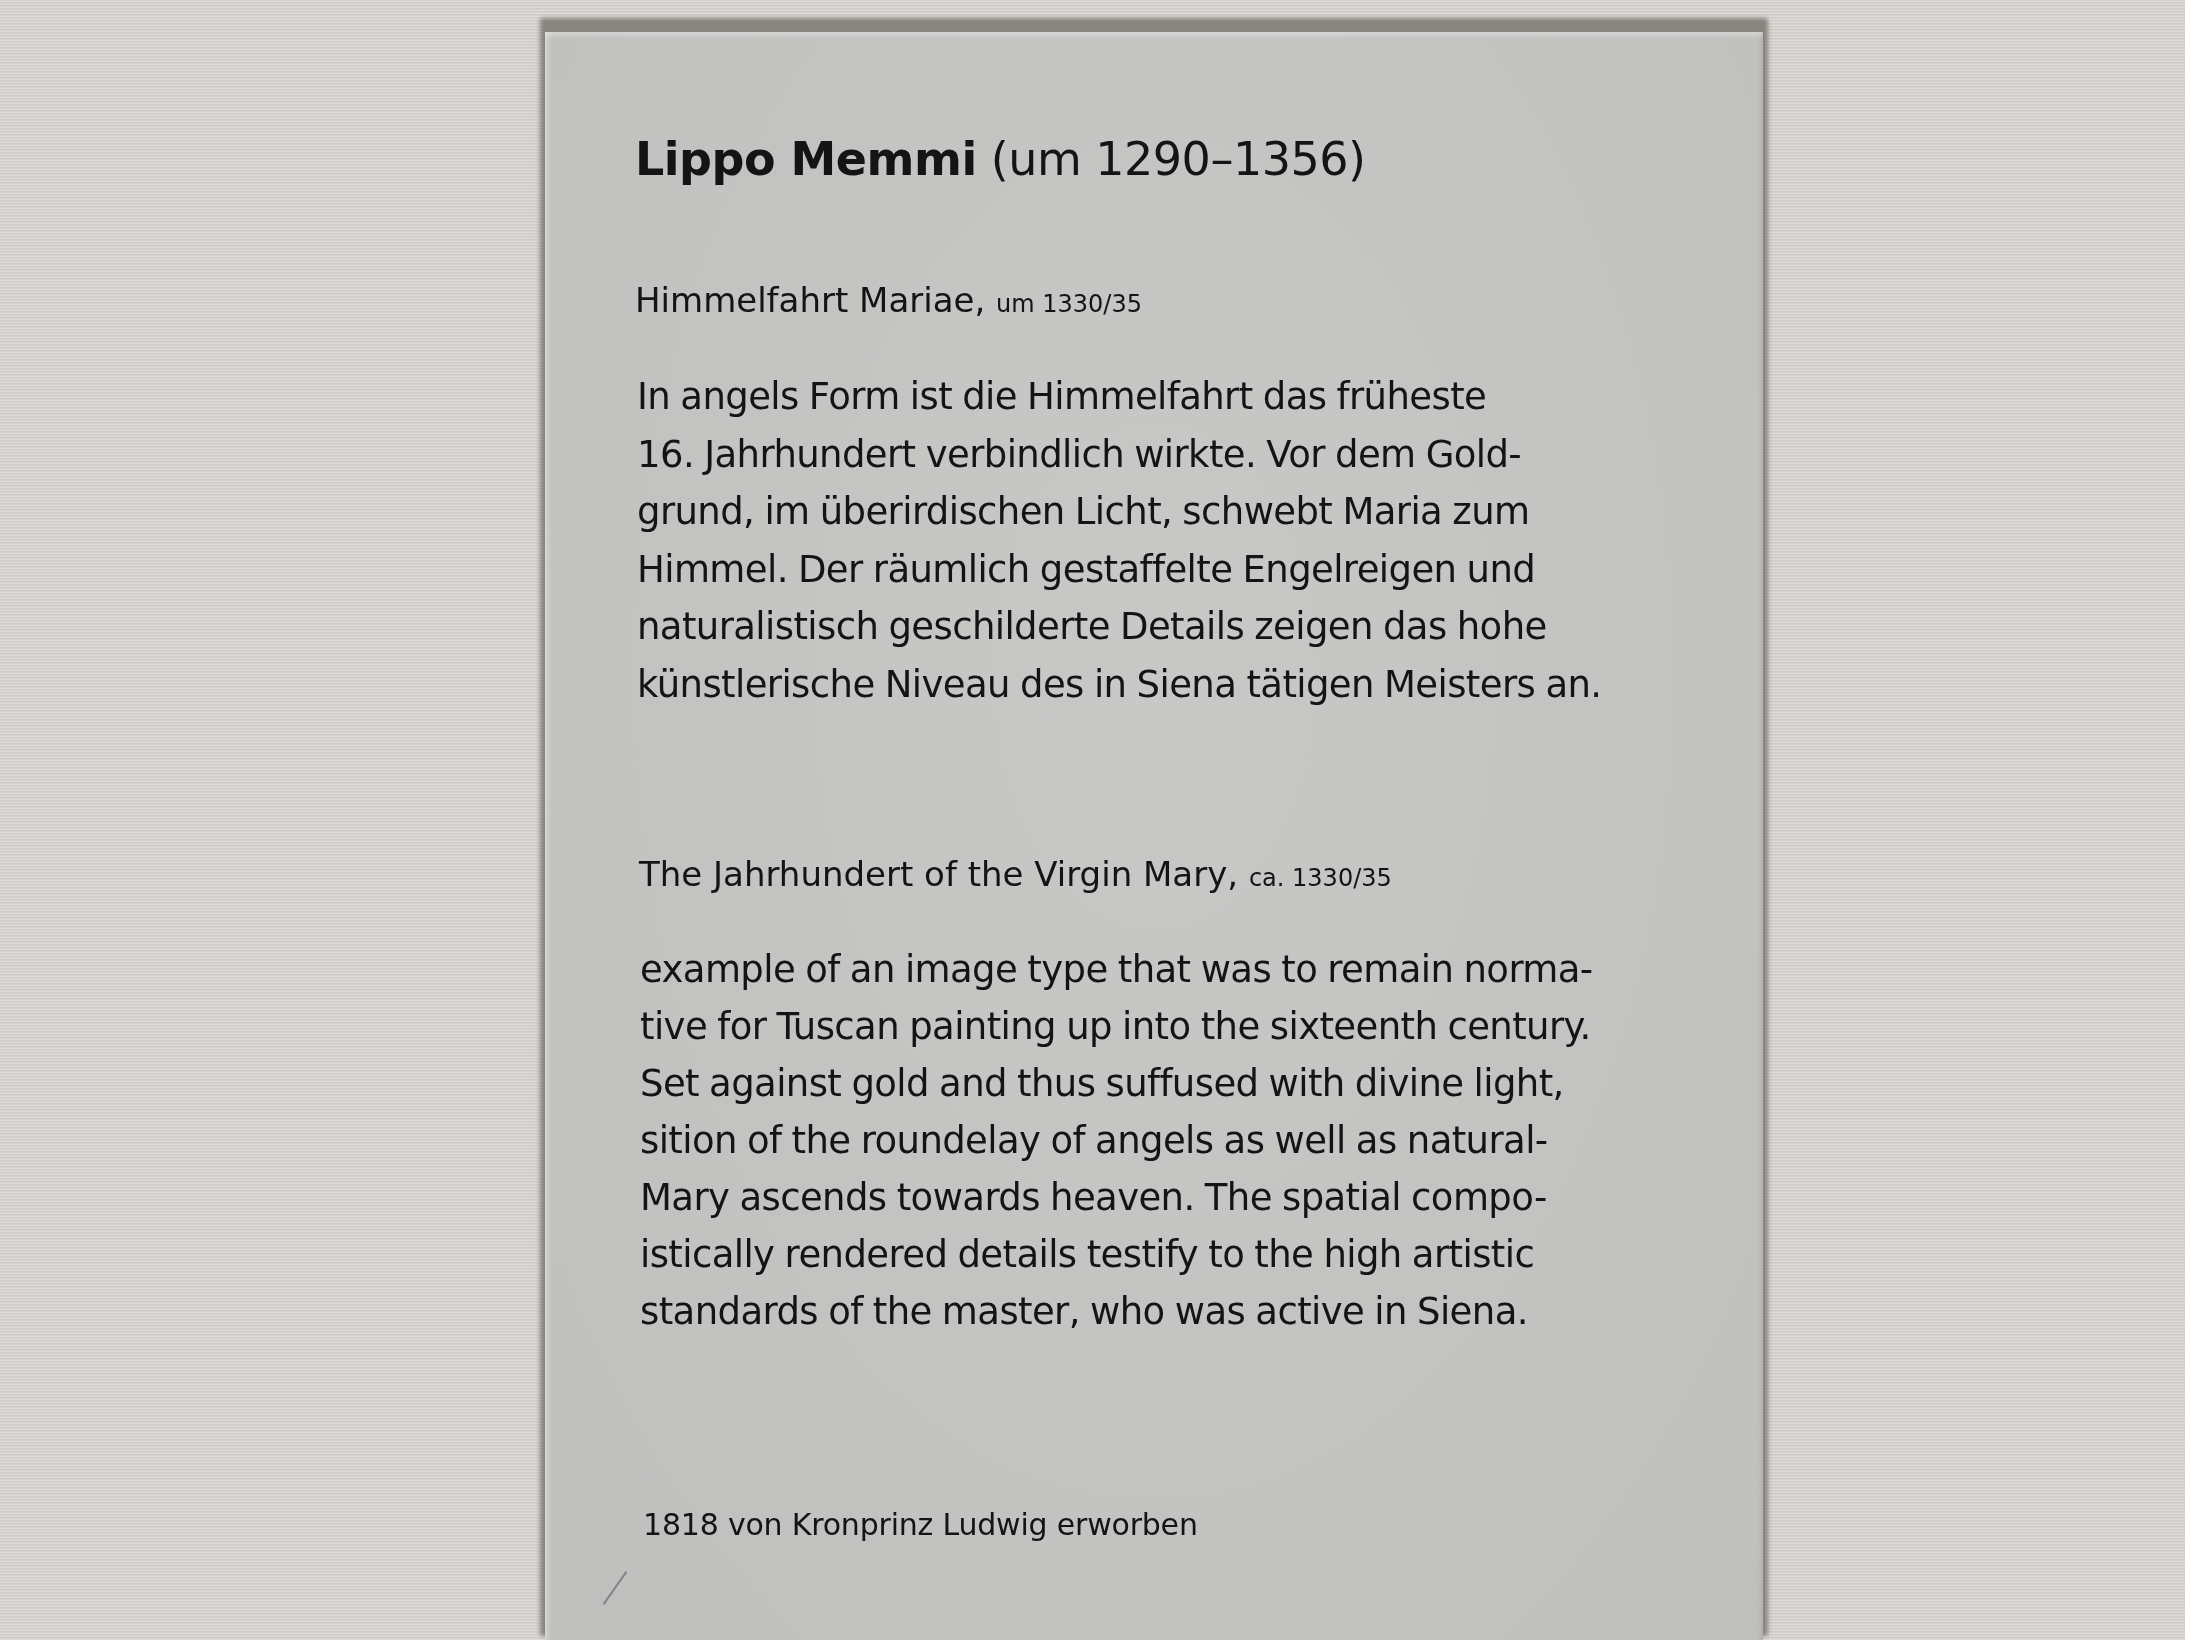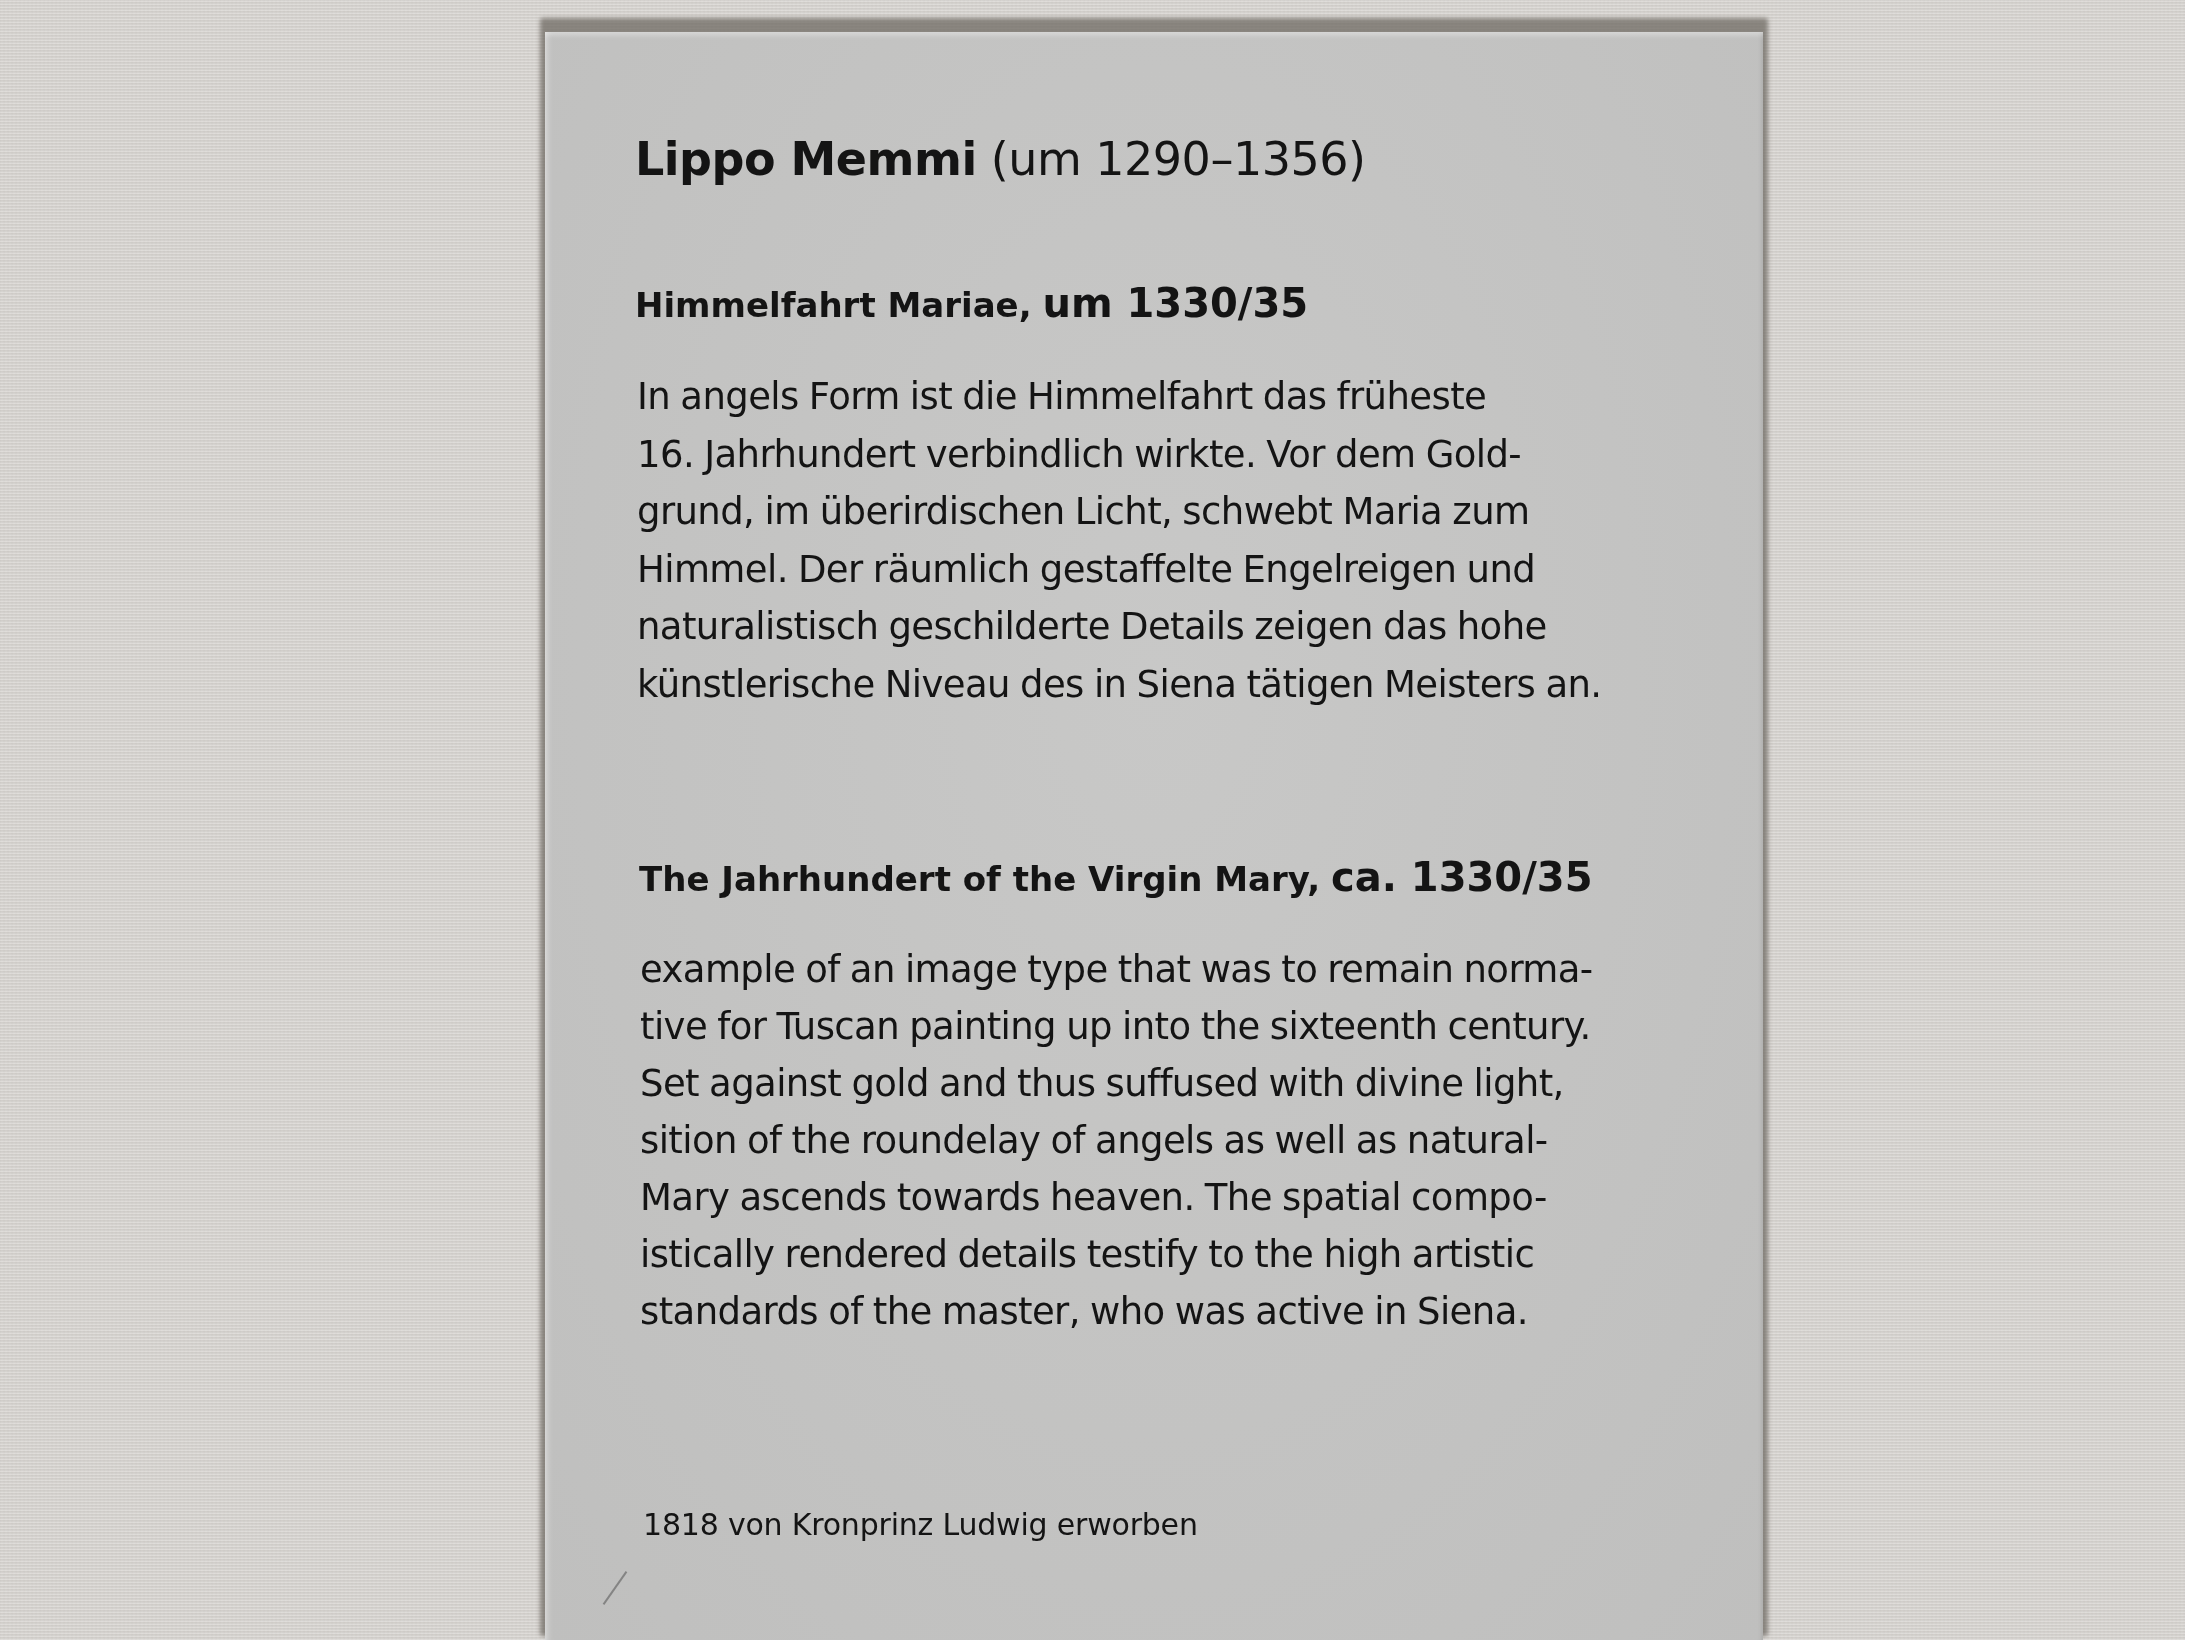--- a/index.html
+++ b/index.html
@@ -57,22 +57,22 @@
   .artist .dates { font-weight: normal; }
   .title-de {
     top: 248px;
     font-size: 34px;
   }
   .title-en {
     top: 822px;
     left: 94px;
     font-size: 34px;
   }
-  .title-de .work, .title-en .work { font-weight: bold; }
-  .title-de .date, .title-en .date { font-weight: bold; font-size: 40px; }
+  .title-de .work, .title-en .work { font-weight: normal; }
+  .title-de .date, .title-en .date { font-weight: normal; font-size: 24px; }
   .para {
     position: absolute;
     left: 92px;
     font-size: 37px;
     line-height: 57.5px;
     letter-spacing: -0.6px;
     word-spacing: -1px;
   }
   .para-de { top: 336px; }
   .para-en { top: 909px; left: 95px; line-height: 57px; }

